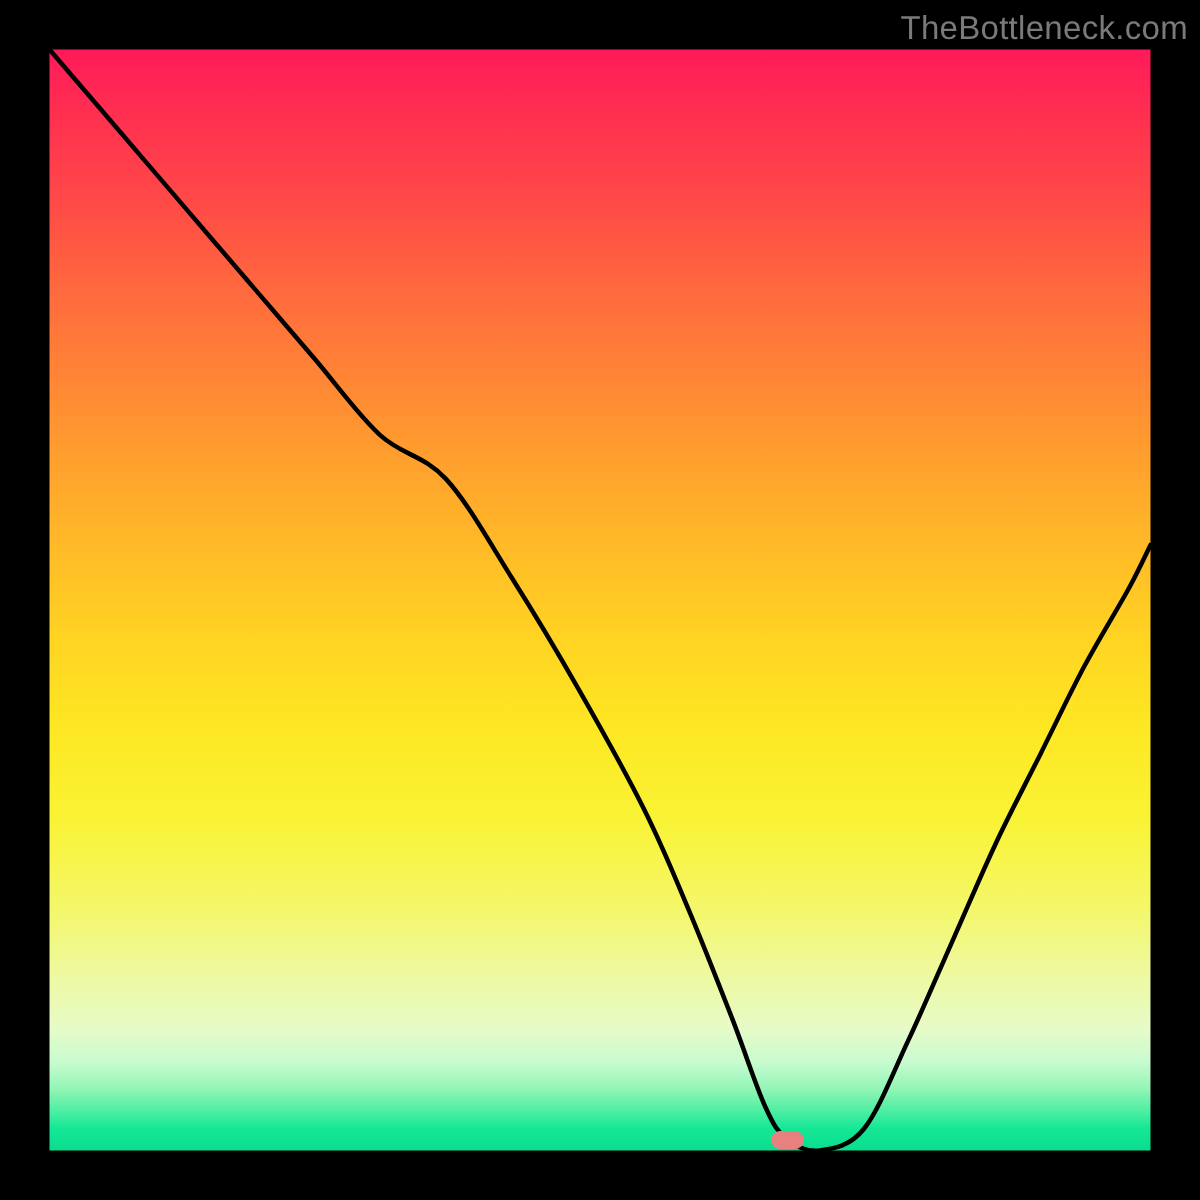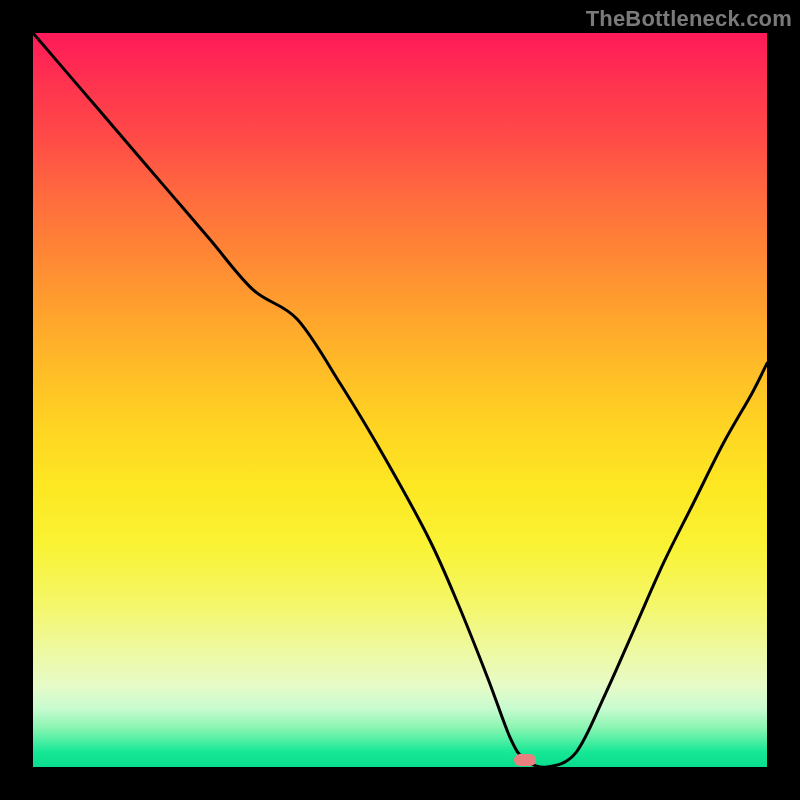--- a/index.html
+++ b/index.html
@@ -64,21 +64,21 @@
     border-radius: 6px;
     background: #e98080;
     transform: translate(-50%, -50%);
   }
   .watermark {
     position: absolute;
     top: 6px;
     right: 8px;
     color: #7a7a7a;
     font-size: 22px;
-    font-weight: 700;
+    font-weight: 400;
     letter-spacing: 0.2px;
     user-select: none;
   }
 </style>
 </head>
 <body>
 
 <div class="frame">
 
   <div class="plot-area">

